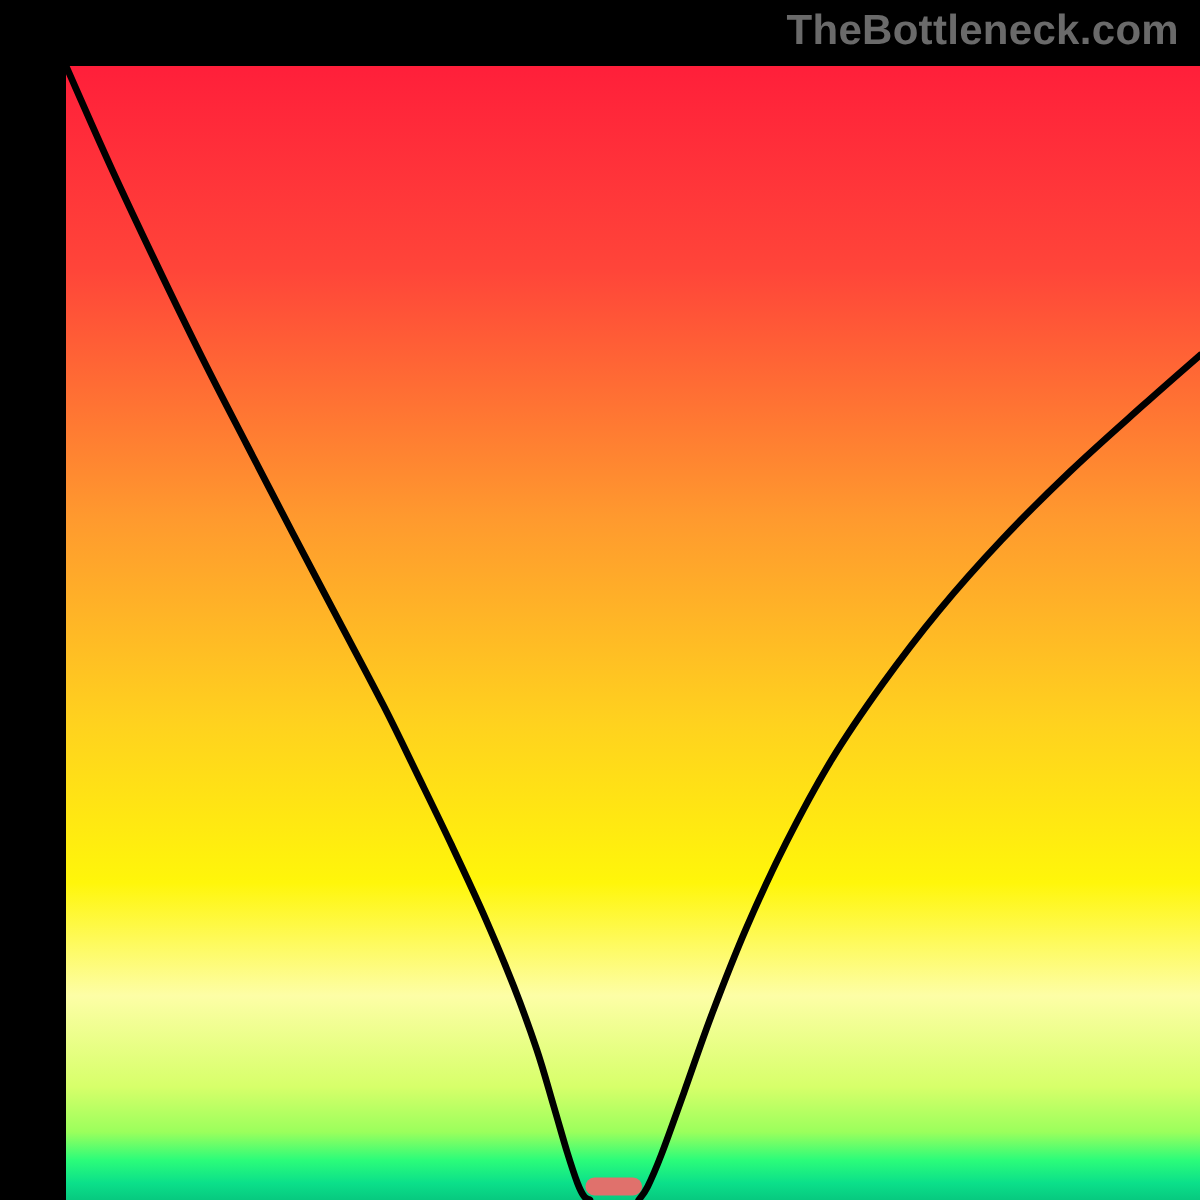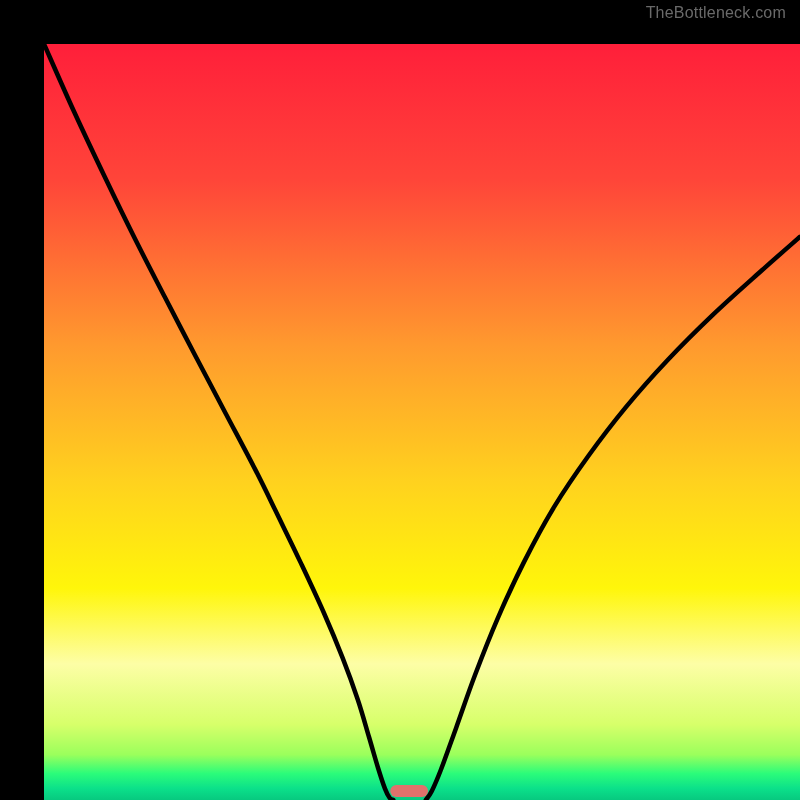--- a/index.html
+++ b/index.html
@@ -25,23 +25,23 @@
     top: 22px;
     width: 756px;
     height: 756px;
     overflow: hidden;
   }
   .attribution {
     position: absolute;
     top: 4px;
     right: 14px;
     color: #6a6a6a;
-    font-size: 16px;
+    font-size: 28px;
     letter-spacing: 0.2px;
-    font-weight: 400;
+    font-weight: 700;
   }
   svg {
     display: block;
   }
 </style>
 </head>
 <body>
 
 <div class="frame">
   <div class="plot-area">

